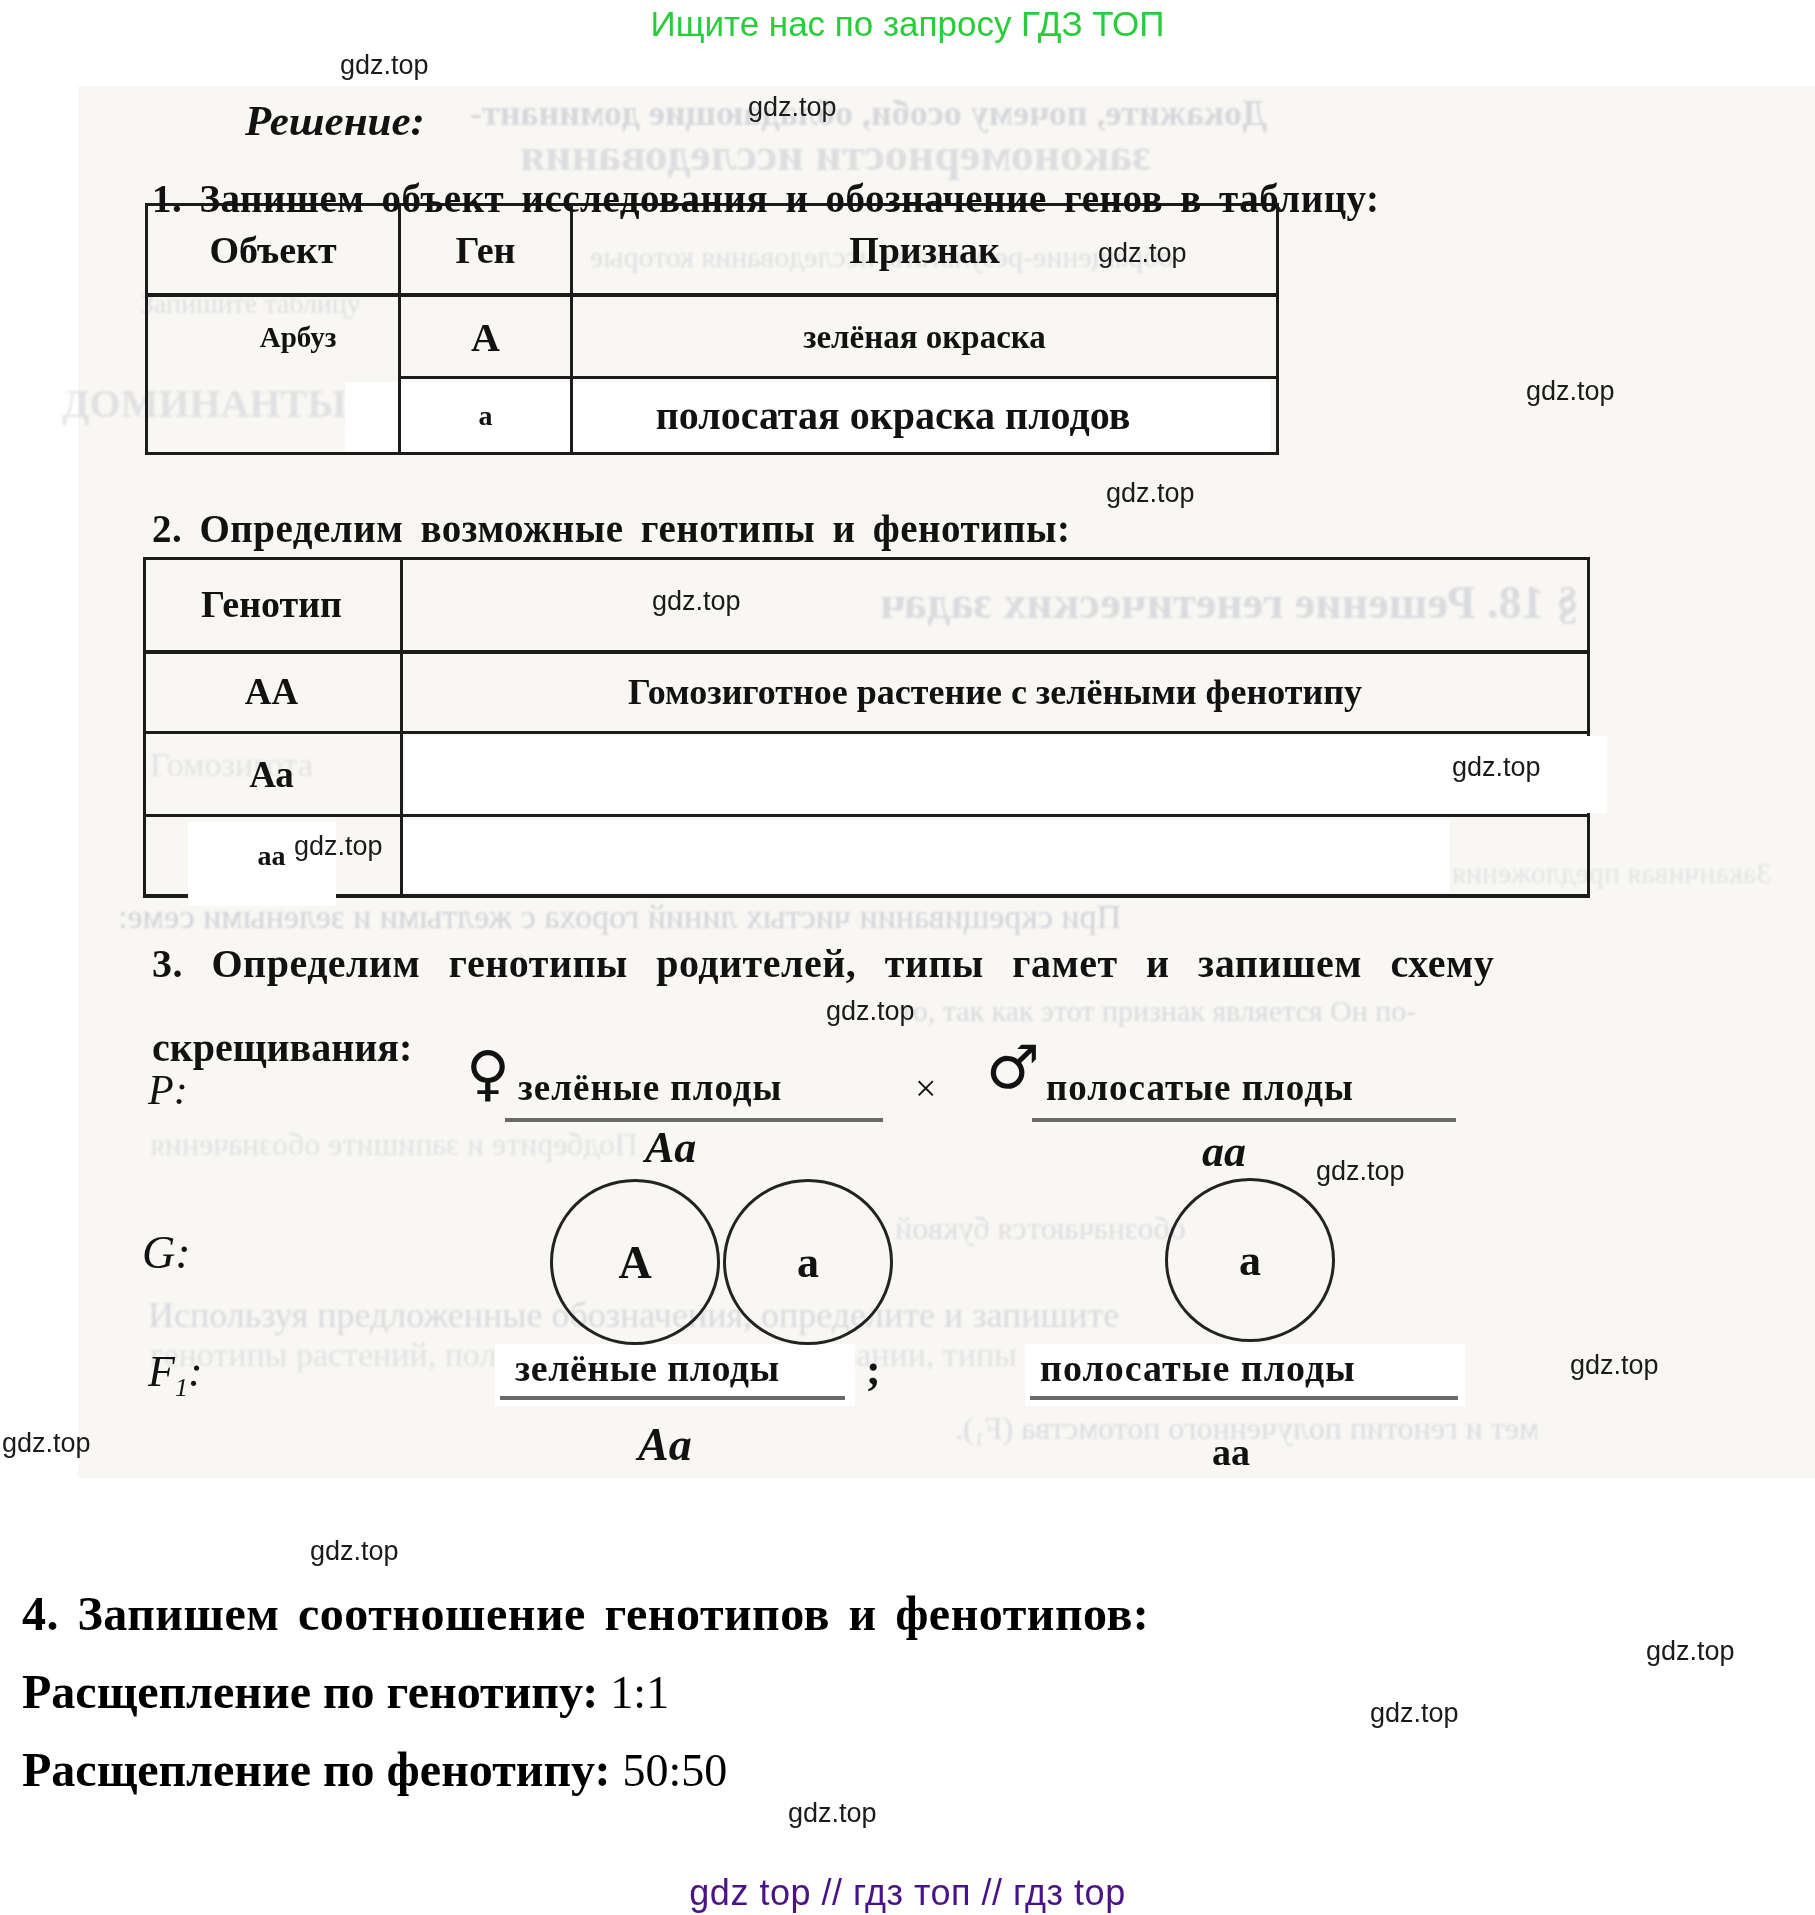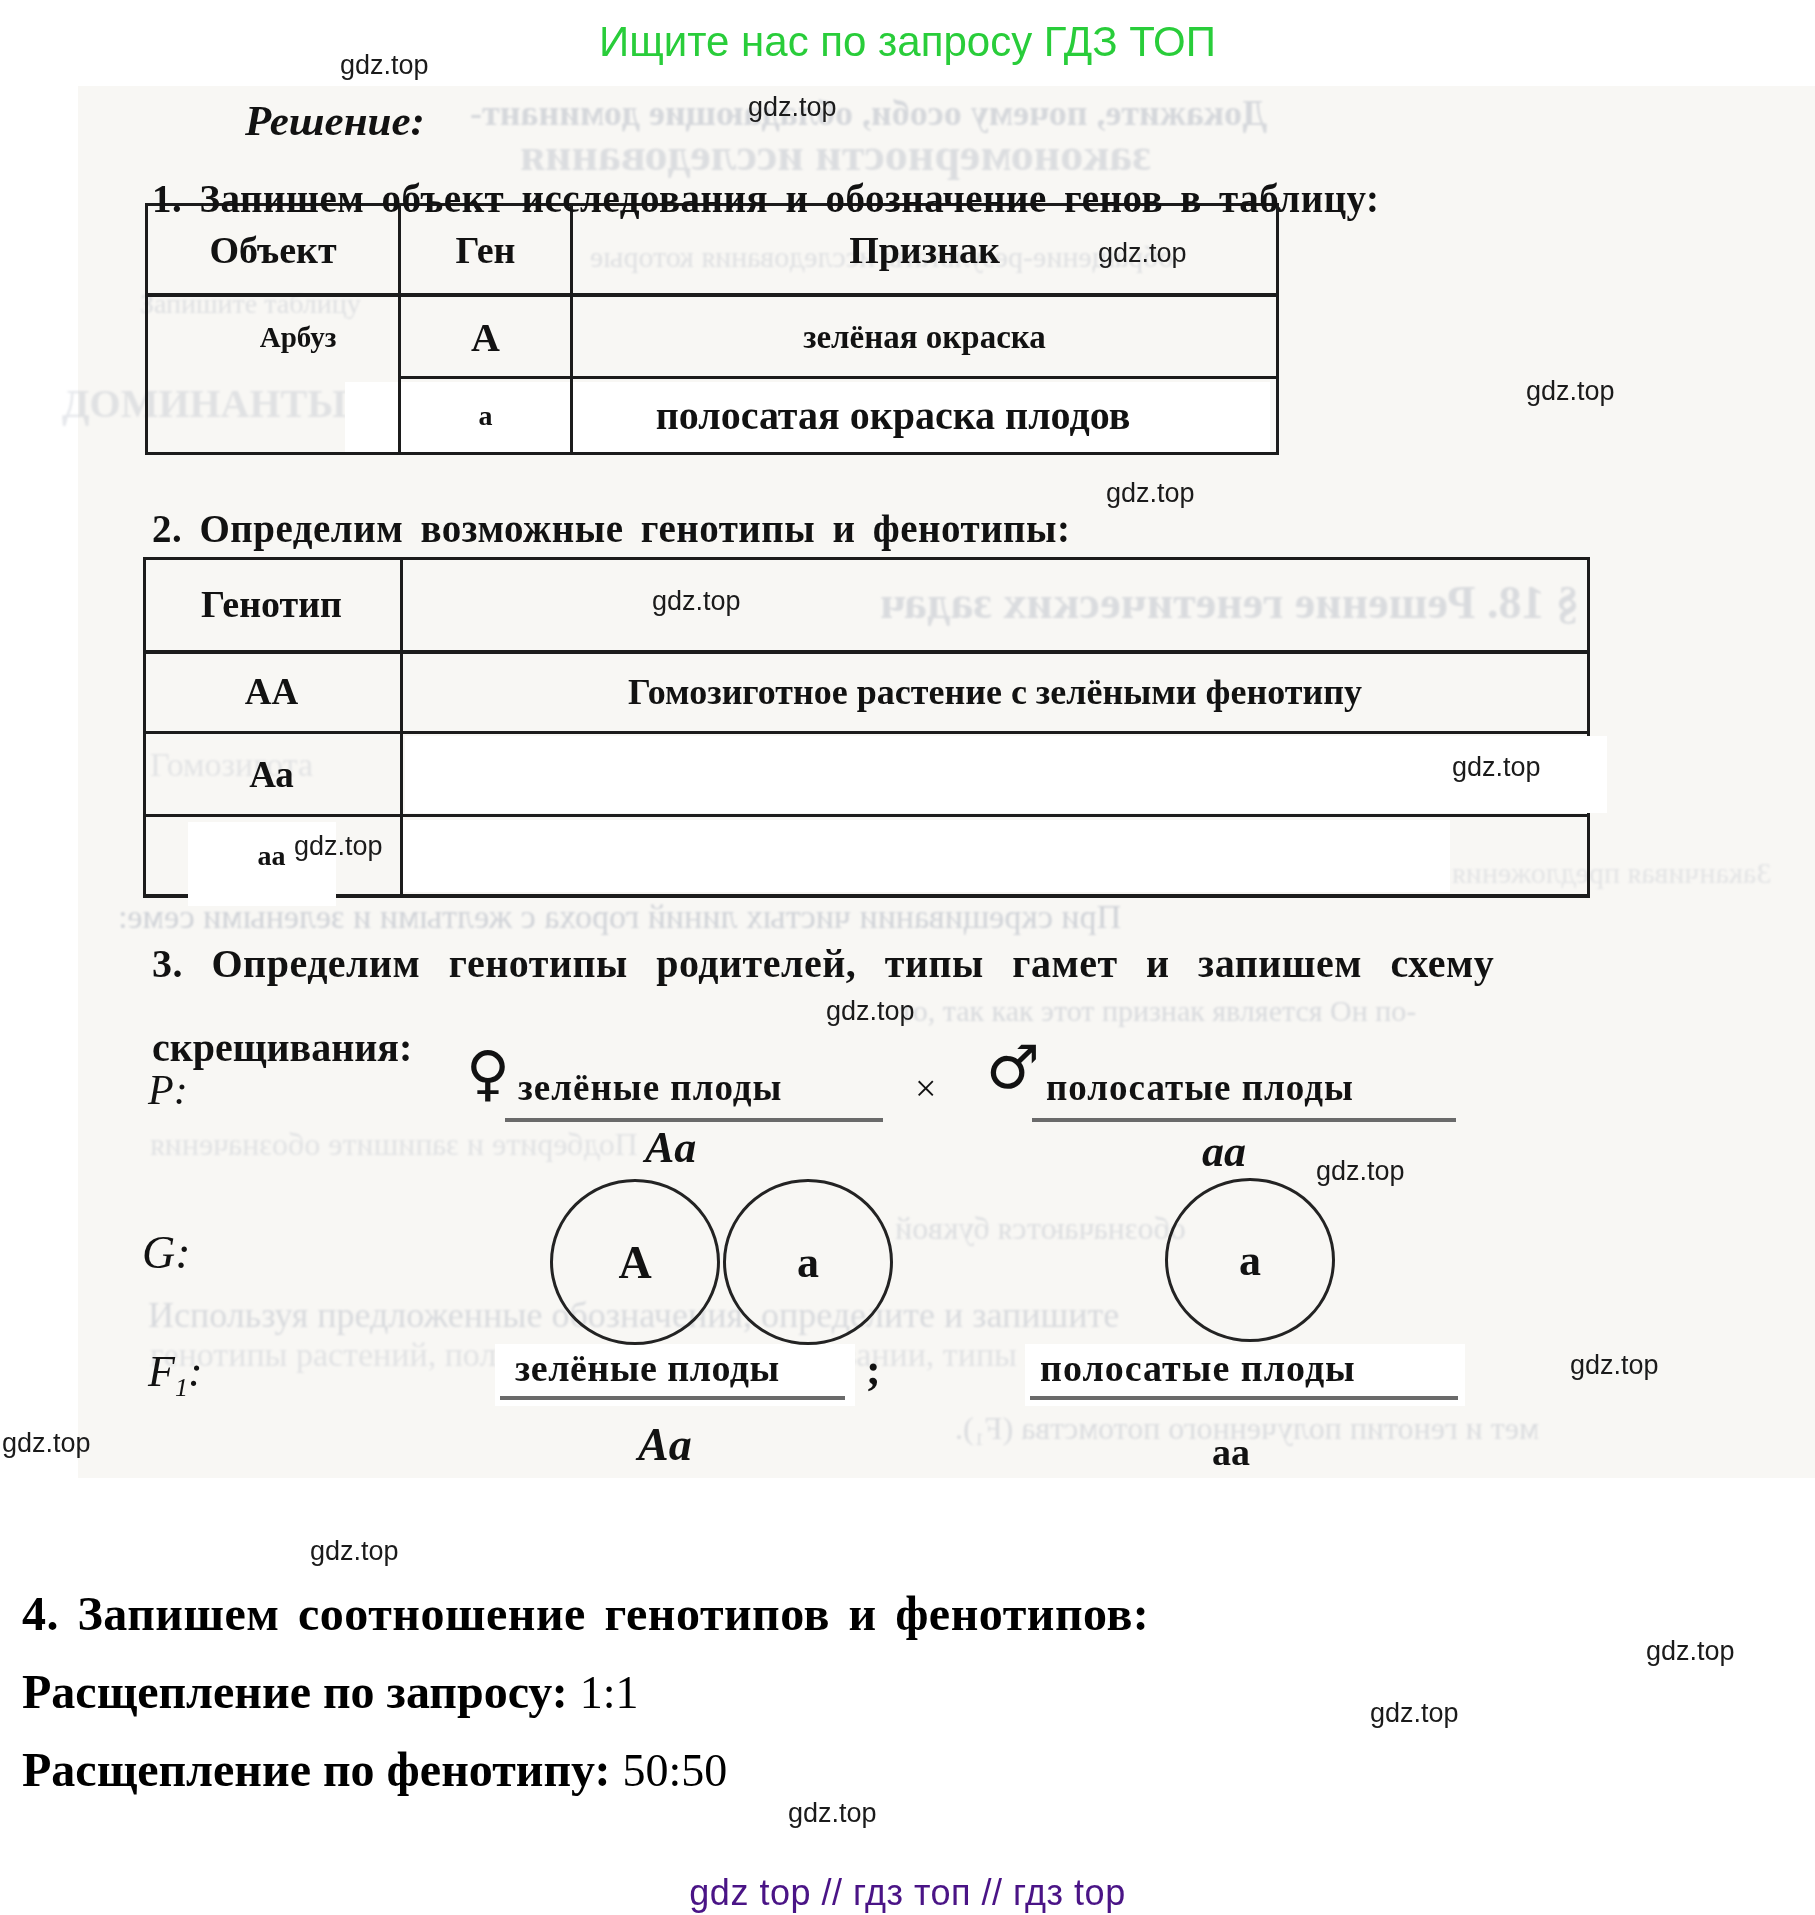--- a/index.html
+++ b/index.html
@@ -31,21 +31,21 @@
 
   <div class="scanbg"></div>
 
   <div class="paste z2" style="left:345px;top:382px;width:925px;height:70px;"></div>
   <div class="paste z4" style="left:405px;top:736px;width:1202px;height:77px;"></div>
   <div class="paste z2" style="left:400px;top:820px;width:1050px;height:72px;"></div>
   <div class="paste z4" style="left:188px;top:822px;width:148px;height:84px;"></div>
   <div class="paste z2" style="left:495px;top:1344px;width:360px;height:62px;"></div>
   <div class="paste z2" style="left:1025px;top:1344px;width:440px;height:62px;"></div>
 
-  <div class="abs sans z6" style="left:0;right:0;top:18px;text-align:center;font-size:42px;font-weight:500;color:#29cd3a;">Ищите нас по запросу ГДЗ ТОП</div>
+  <div class="abs sans z6" style="left:0;right:0;top:4px;text-align:center;font-size:35px;font-weight:500;color:#29cd3a;">Ищите нас по запросу ГДЗ ТОП</div>
 
   <div class="abs serif b i z5" style="left:245px;top:96px;font-size:43px;">Решение:</div>
 
   <div class="abs serif b z5" style="left:152px;top:168px;font-size:39px;word-spacing:7px;letter-spacing:0.5px;margin-top:8px;">1. Запишем объект исследования и обозначение генов в таблицу:</div>
 
   <div class="line z3" style="left:145px;top:203px;width:1134px;height:3px;"></div>
   <div class="line z3" style="left:145px;top:452px;width:1134px;height:3px;"></div>
   <div class="line z3" style="left:145px;top:203px;width:3px;height:252px;"></div>
   <div class="line z3" style="left:1276px;top:203px;width:3px;height:252px;"></div>
   <div class="line z3" style="left:398px;top:203px;width:3px;height:252px;"></div>
@@ -117,21 +117,21 @@
   <div class="abs serif b z5" style="left:515px;top:1346px;font-size:38px;letter-spacing:0.5px;">зелёные плоды</div>
   <div class="abs serif b z5" style="left:866px;top:1344px;font-size:44px;">;</div>
   <div class="abs serif b z5" style="left:1040px;top:1346px;font-size:38px;letter-spacing:1px;">полосатые плоды</div>
   <div class="uline" style="left:500px;top:1396px;width:345px;height:4px;"></div>
   <div class="uline" style="left:1030px;top:1396px;width:428px;height:4px;"></div>
   <div class="abs serif b i z5" style="left:638px;top:1418px;font-size:46px;">Aa</div>
   <div class="abs serif b z5" style="left:1212px;top:1430px;font-size:38px;">аа</div>
 
   <div class="abs serif b z6" style="left:22px;top:1586px;font-size:48px;letter-spacing:0.5px;word-spacing:6px;color:#000;">4. Запишем соотношение генотипов и фенотипов:</div>
   <div class="abs z6" style="left:22px;top:1664px;font-size:48px;color:#000;">
-    <span class="serif b">Расщепление по запросу:</span>
+    <span class="serif b">Расщепление по генотипу:</span>
     <span class="serif" style="font-size:46px;">1:1</span>
   </div>
   <div class="abs z6" style="left:22px;top:1742px;font-size:48px;color:#000;">
     <span class="serif b">Расщепление по фенотипу:</span>
     <span class="serif" style="font-size:46px;">50:50</span>
   </div>
 
   <div class="abs sans z6" style="left:0;right:0;top:1872px;text-align:center;font-size:36px;font-weight:500;color:#4a1486;letter-spacing:0.5px;">gdz top  //  гдз топ  //  гдз top</div>
 
 <div class="wm" style="left: 340px; top: 50px;">gdz.top</div>

